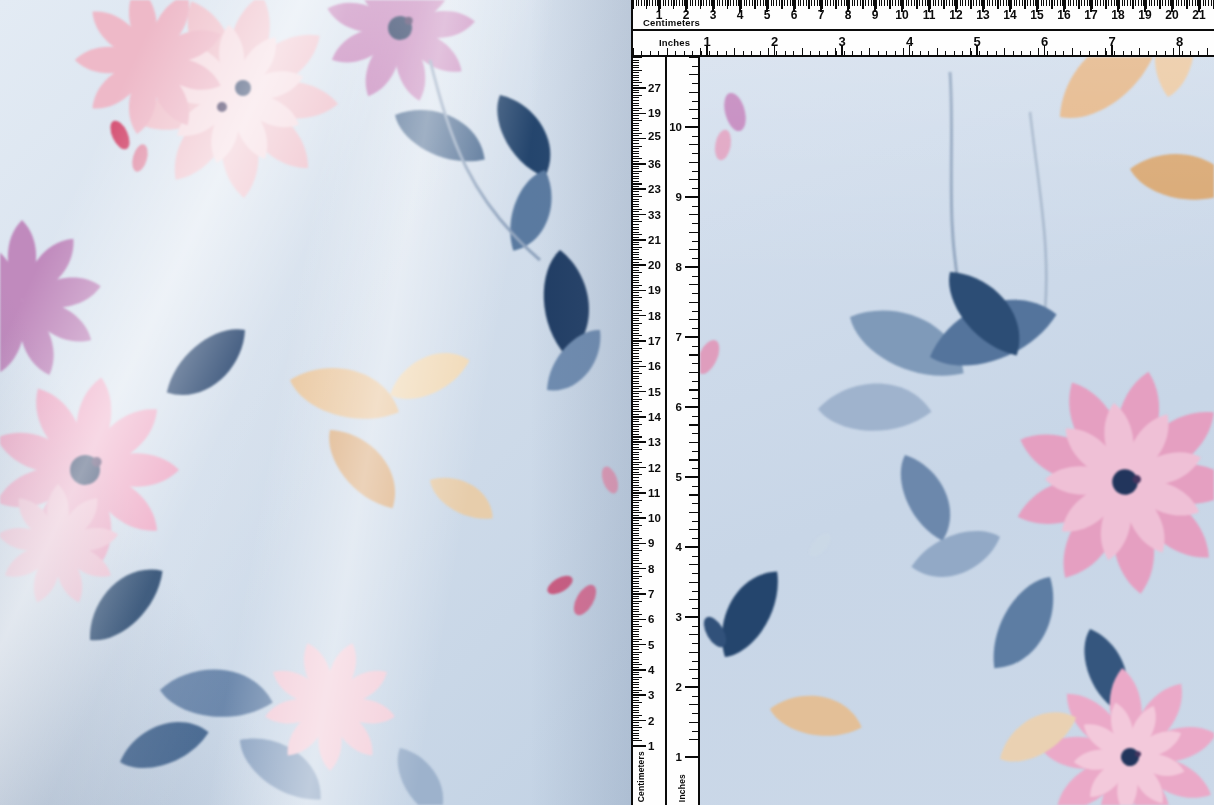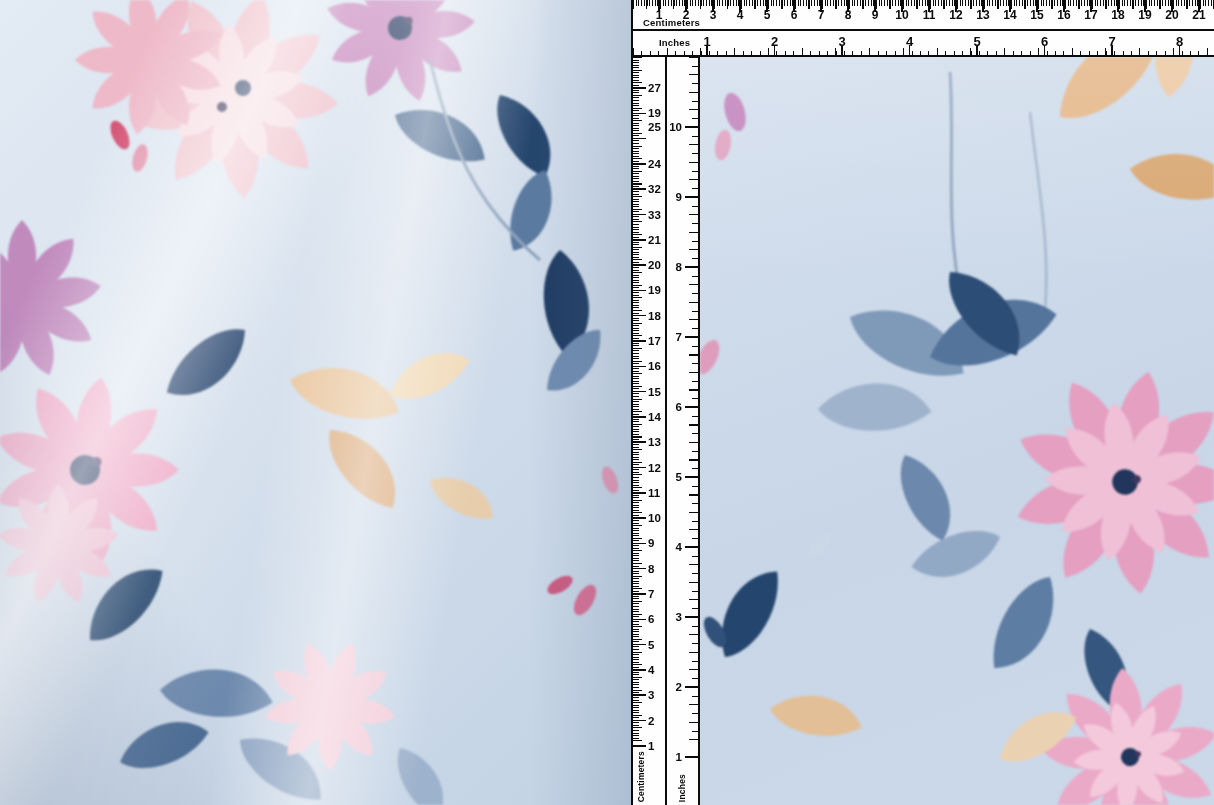--- a/index.html
+++ b/index.html
@@ -272,25 +272,25 @@
   <div class="ruler-v">
     <div class="v-div"></div>
     <div class="v-col v-col-cm">
       <div class="v-mm5"></div>
       <div class="v-mm"></div>
     <div class="tickh" style="top: 30.25px;"></div>
         <span class="vnum" style="top: 31px;">27</span>
         <div class="tickh" style="top: 55.55px;"></div>
         <span class="vnum" style="top: 56.3px;">19</span>
         <div class="tickh" style="top: 80.85px;"></div>
-        <span class="vnum" style="top: 70px;">25</span>
+        <span class="vnum" style="top: 79px;">25</span>
         <div class="tickh" style="top: 106.15px;"></div>
-        <span class="vnum" style="top: 106.9px;">24</span>
+        <span class="vnum" style="top: 106.9px;">36</span>
         <div class="tickh" style="top: 131.45px;"></div>
-        <span class="vnum" style="top: 132.2px;">32</span>
+        <span class="vnum" style="top: 132.2px;">23</span>
         <div class="tickh" style="top: 156.75px;"></div>
         <span class="vnum" style="top: 157.5px;">33</span>
         <div class="tickh" style="top: 182.05px;"></div>
         <span class="vnum" style="top: 182.8px;">21</span>
         <div class="tickh" style="top: 207.35px;"></div>
         <span class="vnum" style="top: 208.1px;">20</span>
         <div class="tickh" style="top: 232.65px;"></div>
         <span class="vnum" style="top: 233.4px;">19</span>
         <div class="tickh" style="top: 257.95px;"></div>
         <span class="vnum" style="top: 258.7px;">18</span>

